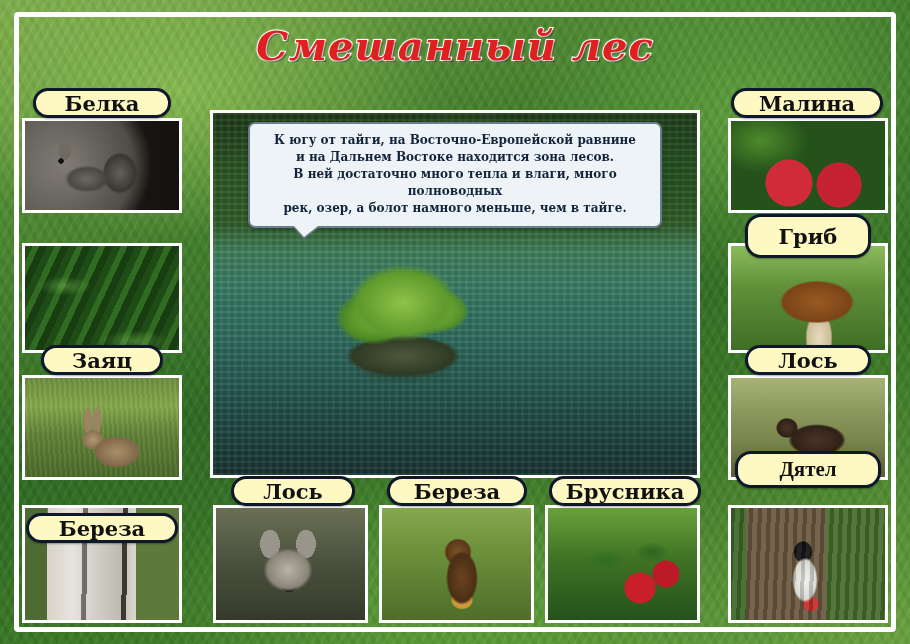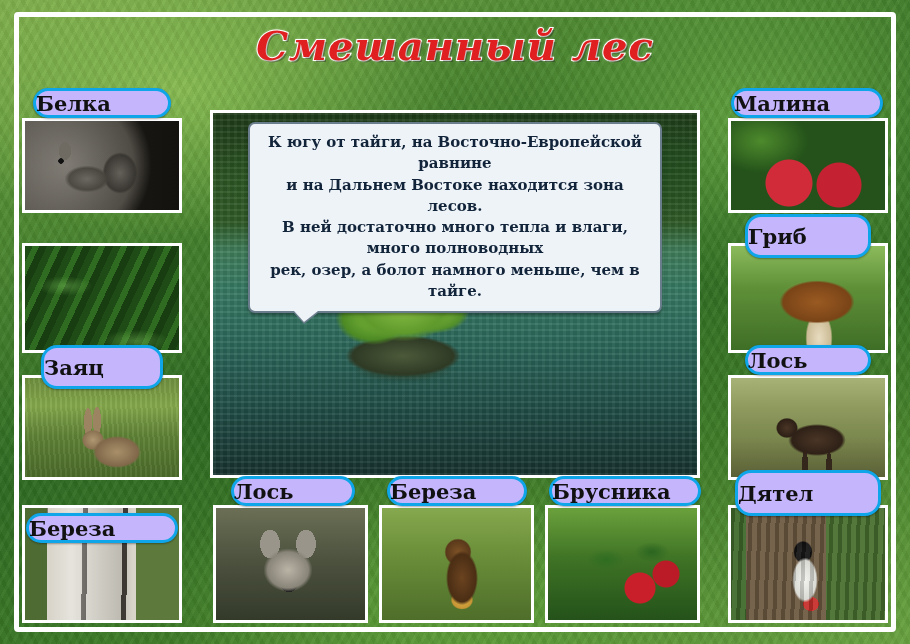--- a/index.html
+++ b/index.html
@@ -80,26 +80,27 @@
     z-index: 2;
   }
   .tile .ph {
     position: absolute;
     inset: 0;
   }
 
   
   .label {
     position: absolute;
-    background: #c4b5fd;
-    border: 3px solid #0ea5e9;
+    background: #fef9c3;
+    border: 3px solid #0f172a;
     border-radius: 16px;
     box-sizing: border-box;
     display: flex;
     align-items: center;
+    justify-content: center;
     font-family: "DejaVu Serif", serif;
     font-weight: bold;
     font-size: 21px;
     color: #111111;
     z-index: 7;
     box-shadow: 0 1px 2px rgba(0,0,0,0.35);
     white-space: nowrap;
   }
 
   
@@ -120,21 +121,21 @@
     top: 122px;
     width: 414px;
     padding: 8px 10px 9px;
     background: #eef3f8;
     border: 2px solid #6a7d8c;
     border-radius: 7px;
     box-sizing: border-box;
     text-align: center;
     font-family: "DejaVu Serif", serif;
     font-weight: bold;
-    font-size: 15px;
+    font-size: 12px;
     line-height: 1.42;
     color: #12243a;
     z-index: 8;
     box-shadow: 0 2px 3px rgba(0,0,0,0.3);
   }
   .callout .tail {
     position: absolute;
     left: 44px;
     bottom: -11px;
     width: 0; height: 0;
@@ -373,21 +374,21 @@
     <span>Белка</span>
   </div>
 
   <div class="tile" style="left:22px; top:243px; width:160px; height:110px;">
     <div class="ph ph-spruce"></div>
   </div>
 
   <div class="tile" style="left:22px; top:375px; width:160px; height:105px;">
     <div class="ph ph-hare"></div>
   </div>
-  <div class="label" style="left:41px; top:345px; width:122px; height:44px;">
+  <div class="label" style="left:41px; top:345px; width:122px; height:30px;">
     <span>Заяц</span>
   </div>
 
   <div class="tile" style="left:22px; top:505px; width:160px; height:118px;">
     <div class="ph ph-birch"></div>
   </div>
   <div class="label" style="left:26px; top:476px; width:152px; height:30px;margin-top:37px;">
     <span>Береза</span>
   </div>
 
@@ -408,21 +409,21 @@
   <div class="tile" style="left:728px; top:375px; width:160px; height:105px;">
     <div class="ph ph-moose"></div>
   </div>
   <div class="label" style="left:745px; top:345px; width:126px; height:30px;">
     <span>Лось</span>
   </div>
 
   <div class="tile" style="left:728px; top:505px; width:160px; height:118px;">
     <div class="ph ph-woodpecker"></div>
   </div>
-  <div class="label" style="left:735px; top:470px; width:146px; height:46px;">
+  <div class="label" style="left:735px; top:451px; width:146px; height:37px;font-family:Liberation Serif, serif;">
     <span>Дятел</span>
   </div>
 
   <div class="tile" style="left:213px; top:505px; width:155px; height:118px;">
     <div class="ph ph-wolf"></div>
   </div>
   <div class="label" style="left:231px; top:476px; width:124px; height:30px;">
     <span>Лось</span>
   </div>
 

